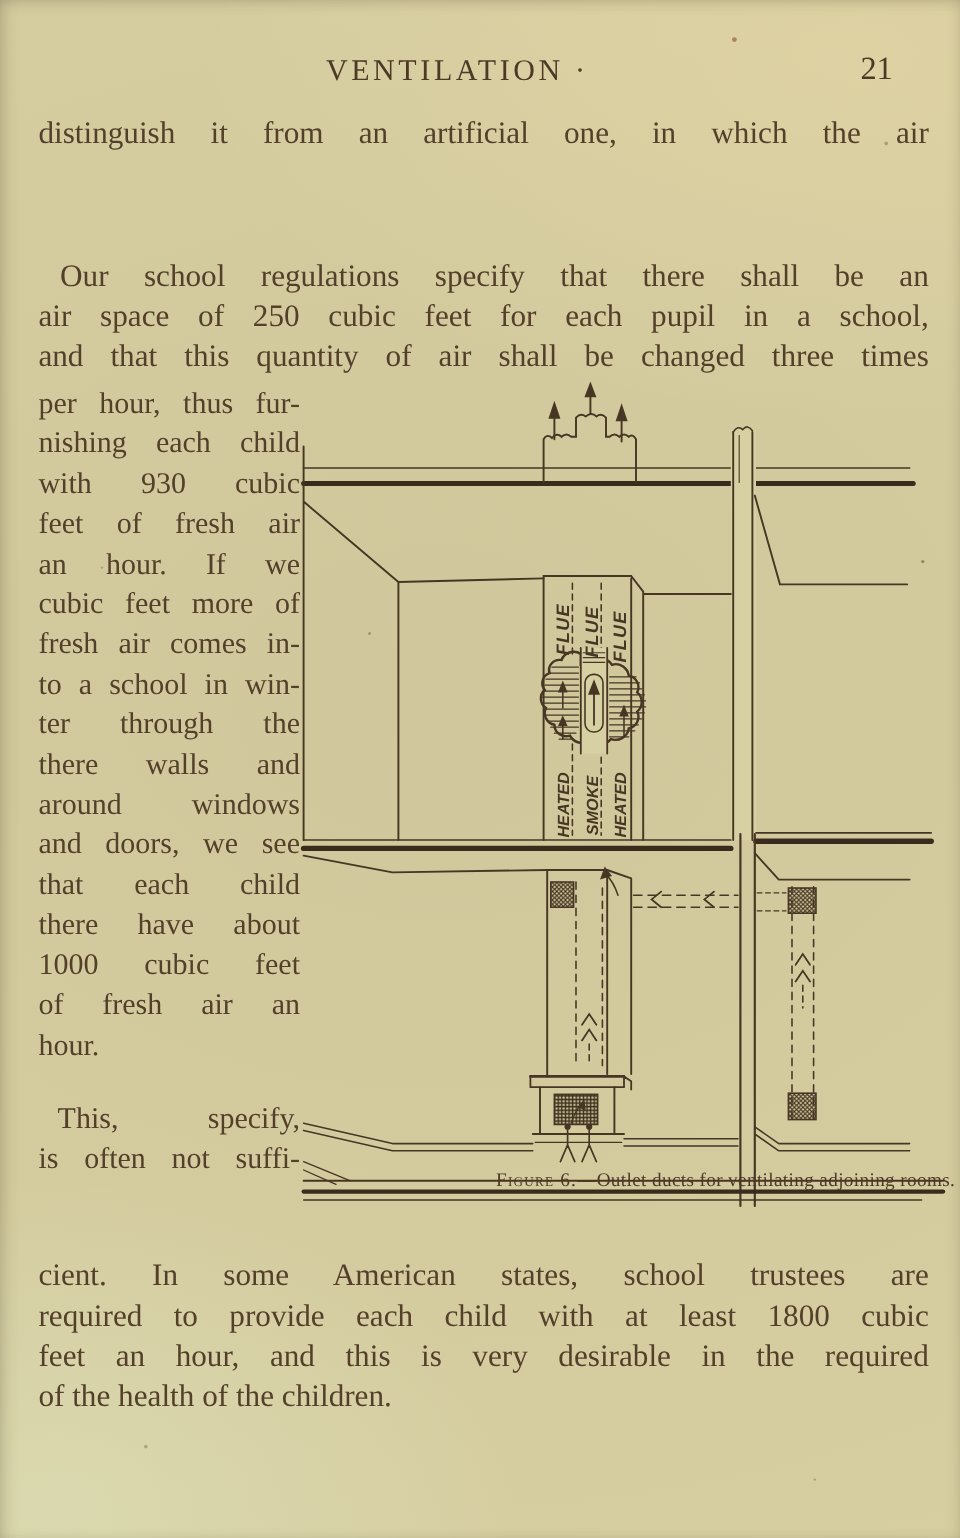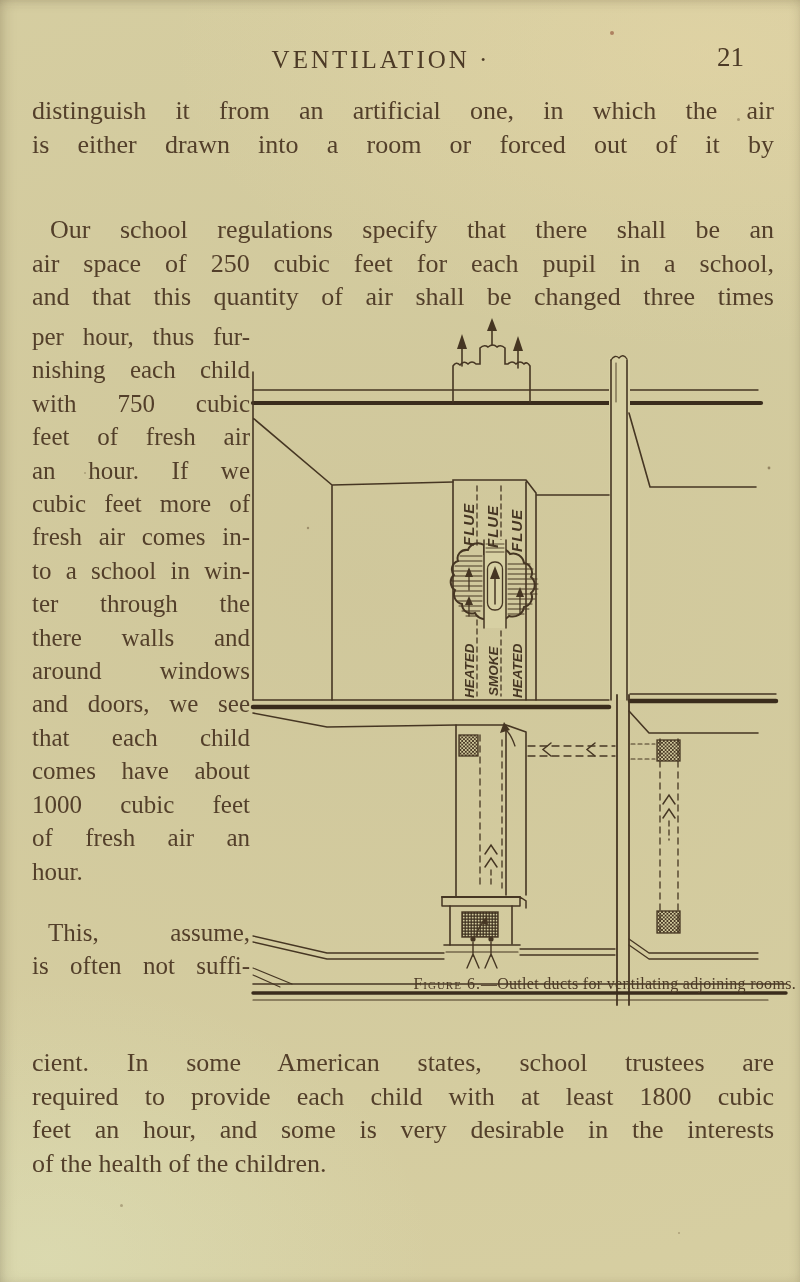--- a/index.html
+++ b/index.html
@@ -42,48 +42,47 @@
 </head>
 <body>
 
 <div class="page">
 
   <div class="htitle">VENTILATION ·</div>
   <div class="pagenum">21</div>
 
   <div class="para p1">
     <div class="tline just">distinguish it from an artificial one, in which the air</div>
-    <div class="tline just">is either drawn into a room or forced out of it by</div>
   </div>
 
   <div class="para p2">
     <div class="tline just indent">Our school regulations specify that there shall be an</div>
     <div class="tline just">air space of 250 cubic feet for each pupil in a school,</div>
     <div class="tline just">and that this quantity of air shall be changed three times</div>
   </div>
 
   <div class="leftcol">
     <div class="tline just">per hour, thus fur-</div>
     <div class="tline just">nishing each child</div>
-    <div class="tline just">with 750 cubic</div>
+    <div class="tline just">with 930 cubic</div>
     <div class="tline just">feet of fresh air</div>
     <div class="tline just">an hour. If we</div>
     <div class="tline just">cubic feet more of</div>
     <div class="tline just">fresh air comes in-</div>
     <div class="tline just">to a school in win-</div>
     <div class="tline just">ter through the</div>
     <div class="tline just">there walls and</div>
     <div class="tline just">around windows</div>
     <div class="tline just">and doors, we see</div>
     <div class="tline just">that each child</div>
-    <div class="tline just">comes have about</div>
+    <div class="tline just">there have about</div>
     <div class="tline just">1000 cubic feet</div>
     <div class="tline just">of fresh air an</div>
     <div class="tline">hour.</div>
-    <div class="tline just pbreak">This, assume,</div>
+    <div class="tline just pbreak">This, specify,</div>
     <div class="tline just">is often not suffi-</div>
   </div>
 
   <svg class="figsvg" width="550" height="690" viewBox="0 0 550 690">
     <defs>
       <pattern id="xh" width="3.6" height="3.6" patternUnits="userSpaceOnUse">
         <path d="M0,3.6 L3.6,0 M0,0 L3.6,3.6" stroke="#463623" stroke-width="0.9"></path>
       </pattern>
       <pattern id="dk" width="3" height="3" patternUnits="userSpaceOnUse">
         <path d="M1.2,0 V3 M0,1.2 H3" stroke="#3c2e1d" stroke-width="1.2"></path>
@@ -200,21 +199,21 @@
     </g>
   </svg>
 
   <div class="caption">
     <span class="sc">Figure 6.</span><span>—Outlet ducts for ventilating adjoining rooms.</span>
   </div>
 
   <div class="para p4">
     <div class="tline just">cient. In some American states, school trustees are</div>
     <div class="tline just">required to provide each child with at least 1800 cubic</div>
-    <div class="tline just">feet an hour, and some is very desirable in the interests</div>
+    <div class="tline just">feet an hour, and this is very desirable in the required</div>
     <div class="tline">of the health of the children.</div>
   </div>
 
   <div class="speck" style="left:610px; top:31px; width:4px; height:4px; background:rgba(154,95,68,0.7);"></div>
   <div class="speck" style="left:737px; top:118px; width:3px; height:3px; background:rgba(110,90,60,0.45);"></div>
   <div class="speck" style="left:120px; top:1204px; width:3px; height:3px; background:rgba(110,90,60,0.4);"></div>
   <div class="speck" style="left:678px; top:1232px; width:2px; height:2px; background:rgba(110,90,60,0.4);"></div>
   <div class="speck" style="left:84px; top:472px; width:2px; height:2px; background:rgba(110,90,60,0.4);"></div>
 
 </div>

